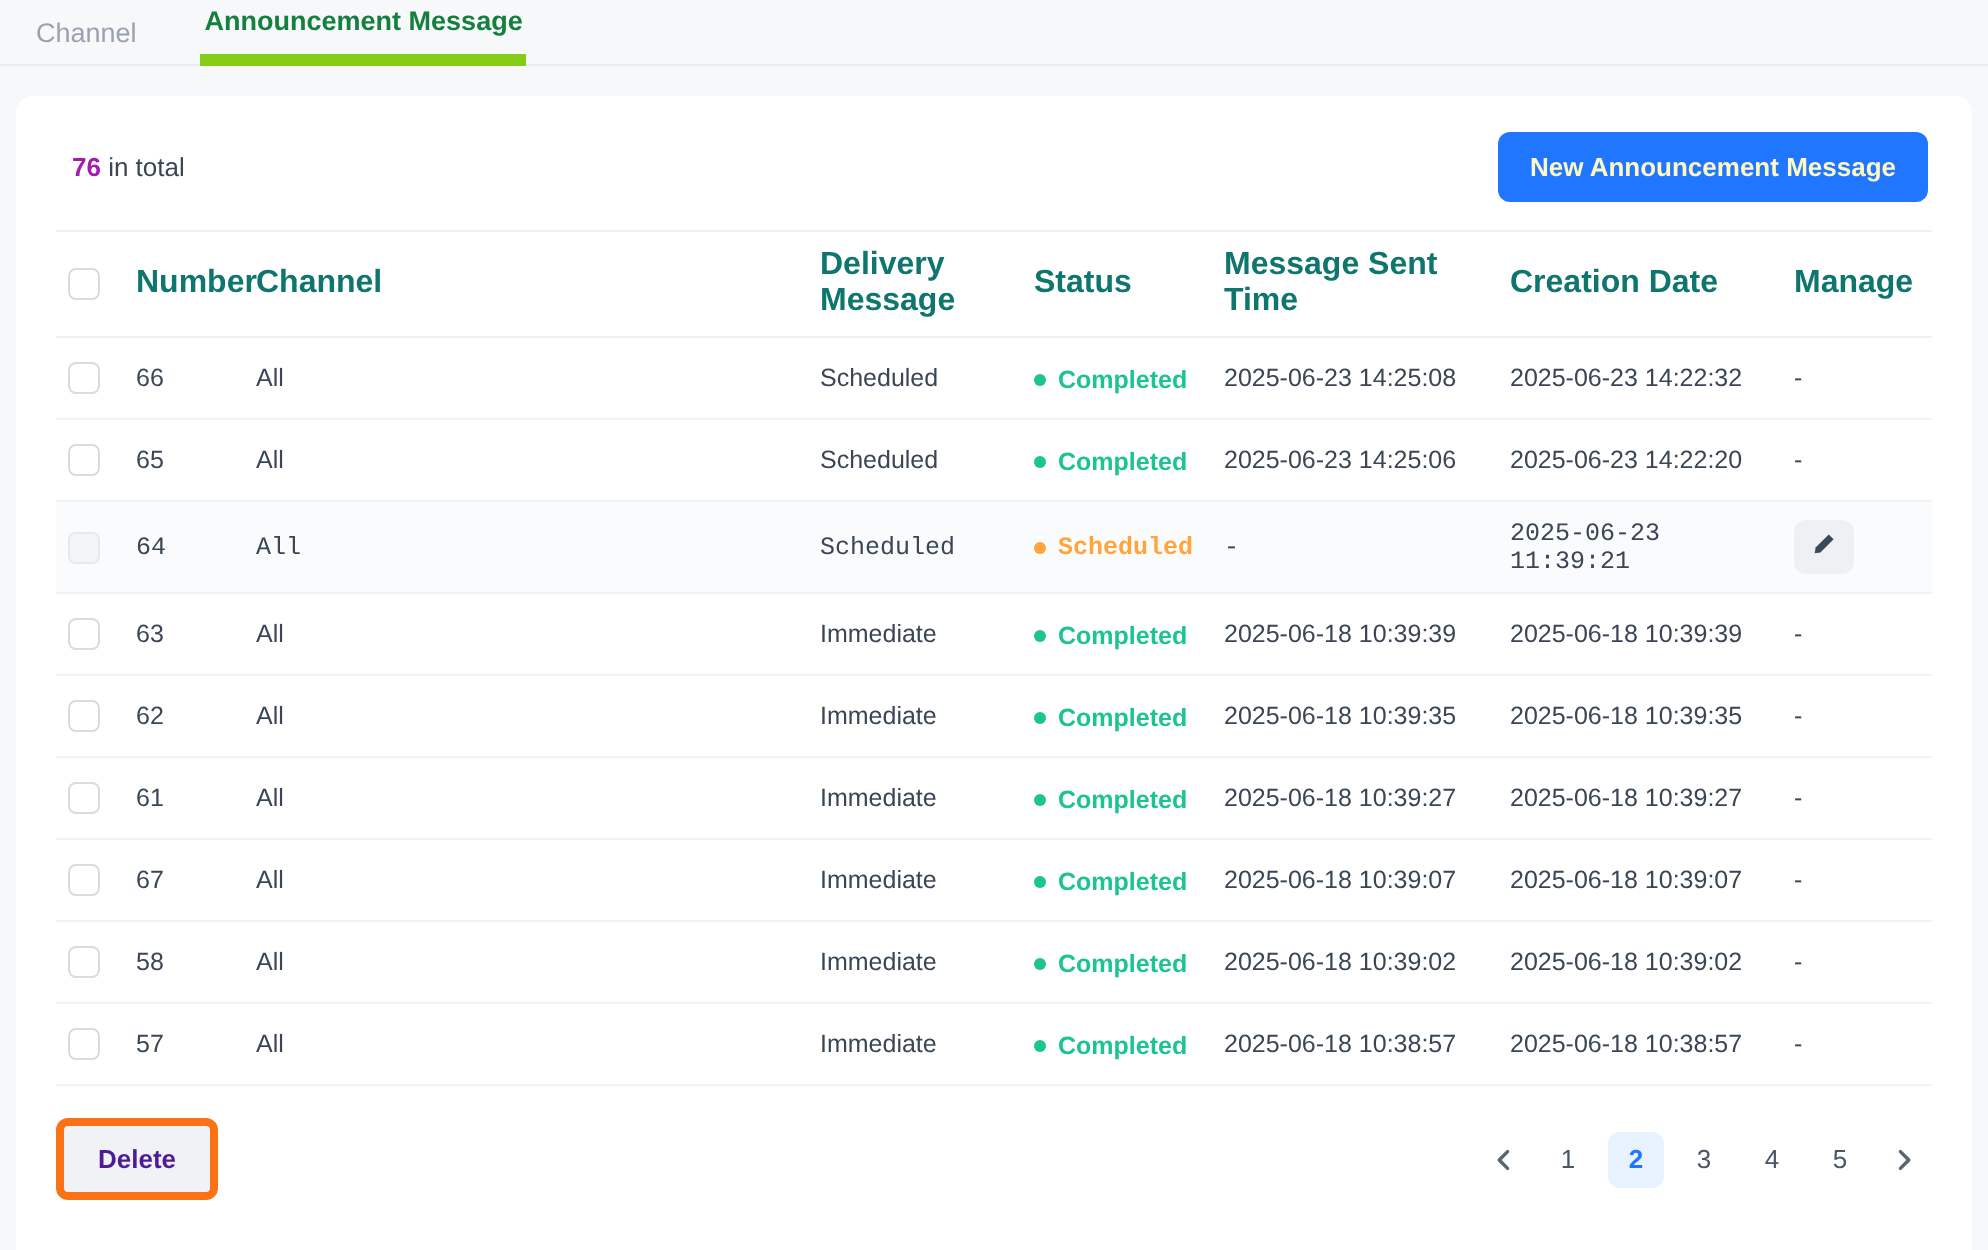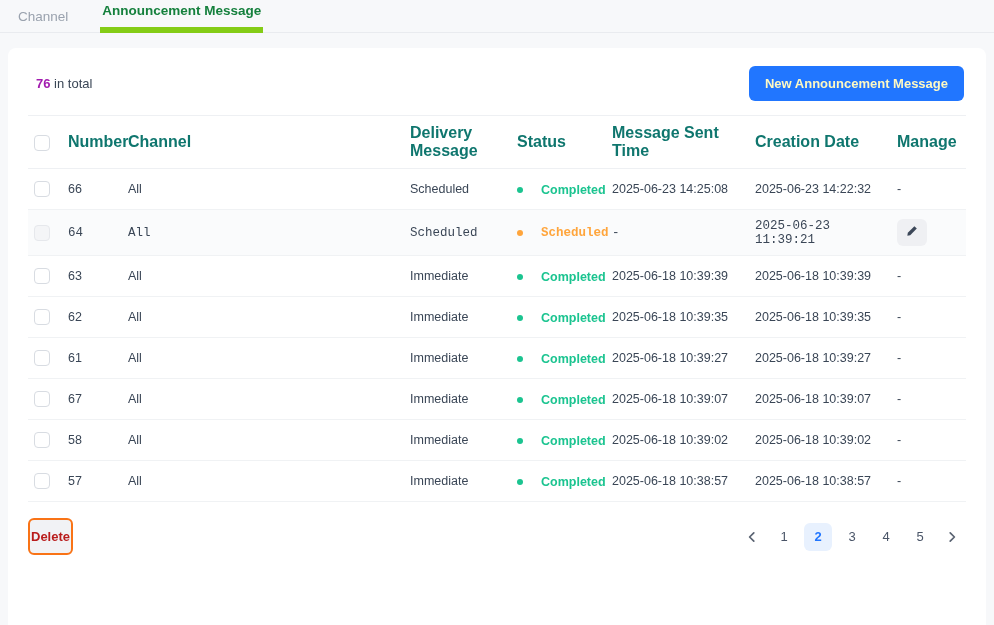--- a/index.html
+++ b/index.html
@@ -110,21 +110,21 @@
     vertical-align: middle;
     margin-left: 6px;
     cursor: pointer;
   }
   .checkbox.disabled {
     background: #f4f5f7;
     border-color: #e6e8ec;
     cursor: default;
   }
 
-  .status-cell { display: inline-flex; align-items: center; gap: 18px; font-weight: bold; }
+  .status-cell { display: inline-flex; align-items: center; gap: 6px; font-weight: bold; }
   .status-dot { width: 6px; height: 6px; border-radius: 50%; display: inline-block; }
   .status-completed { color: #1bc490; }
   .status-completed .status-dot { background: #1bc490; }
   .status-scheduled { color: #ffa53c; }
   .status-scheduled .status-dot { background: #ffa53c; }
 
   .edit-btn {
     width: 30px;
     height: 27px;
     border: none;
@@ -138,27 +138,27 @@
 
   
   .card-footer {
     display: flex;
     align-items: center;
     justify-content: space-between;
     padding: 16px 2px 0 0;
   }
   .btn-delete {
     background: #f1f2f5;
-    color: #b91c1c;
-    border: 2px solid #f97316;
+    color: #4c1d95;
+    border: 4px solid #f97316;
     border-radius: 6px;
     font-size: 13px;
     font-weight: bold;
     font-family: "Liberation Sans", sans-serif;
-    padding: 9px 1px;
+    padding: 9px 17px;
     cursor: default;
   }
   .pagination { display: flex; align-items: center; gap: 6px; }
   .page-item {
     min-width: 28px;
     height: 28px;
     display: inline-flex;
     align-items: center;
     justify-content: center;
     font-size: 13px;
@@ -227,20 +227,33 @@
           <td>All</td>
           <td>Scheduled</td>
           <td><span class="status-cell status-completed">
               <span class="status-dot"></span>
               <span>Completed</span>
             </span></td>
           <td>2025-06-23 14:25:08</td>
           <td>2025-06-23 14:22:32</td>
           <td>-</td>
         </tr>
+        <tr>
+          <td><span class="checkbox"></span></td>
+          <td>65</td>
+          <td>All</td>
+          <td>Scheduled</td>
+          <td><span class="status-cell status-completed">
+              <span class="status-dot"></span>
+              <span>Completed</span>
+            </span></td>
+          <td>2025-06-23 14:25:06</td>
+          <td>2025-06-23 14:22:20</td>
+          <td>-</td>
+        </tr>
         <tr class="row-highlight">
           <td><span class="checkbox disabled"></span></td>
           <td>64</td>
           <td>All</td>
           <td>Scheduled</td>
           <td><span class="status-cell status-scheduled">
               <span class="status-dot"></span>
               <span>Scheduled</span>
             </span></td>
           <td>-</td>

